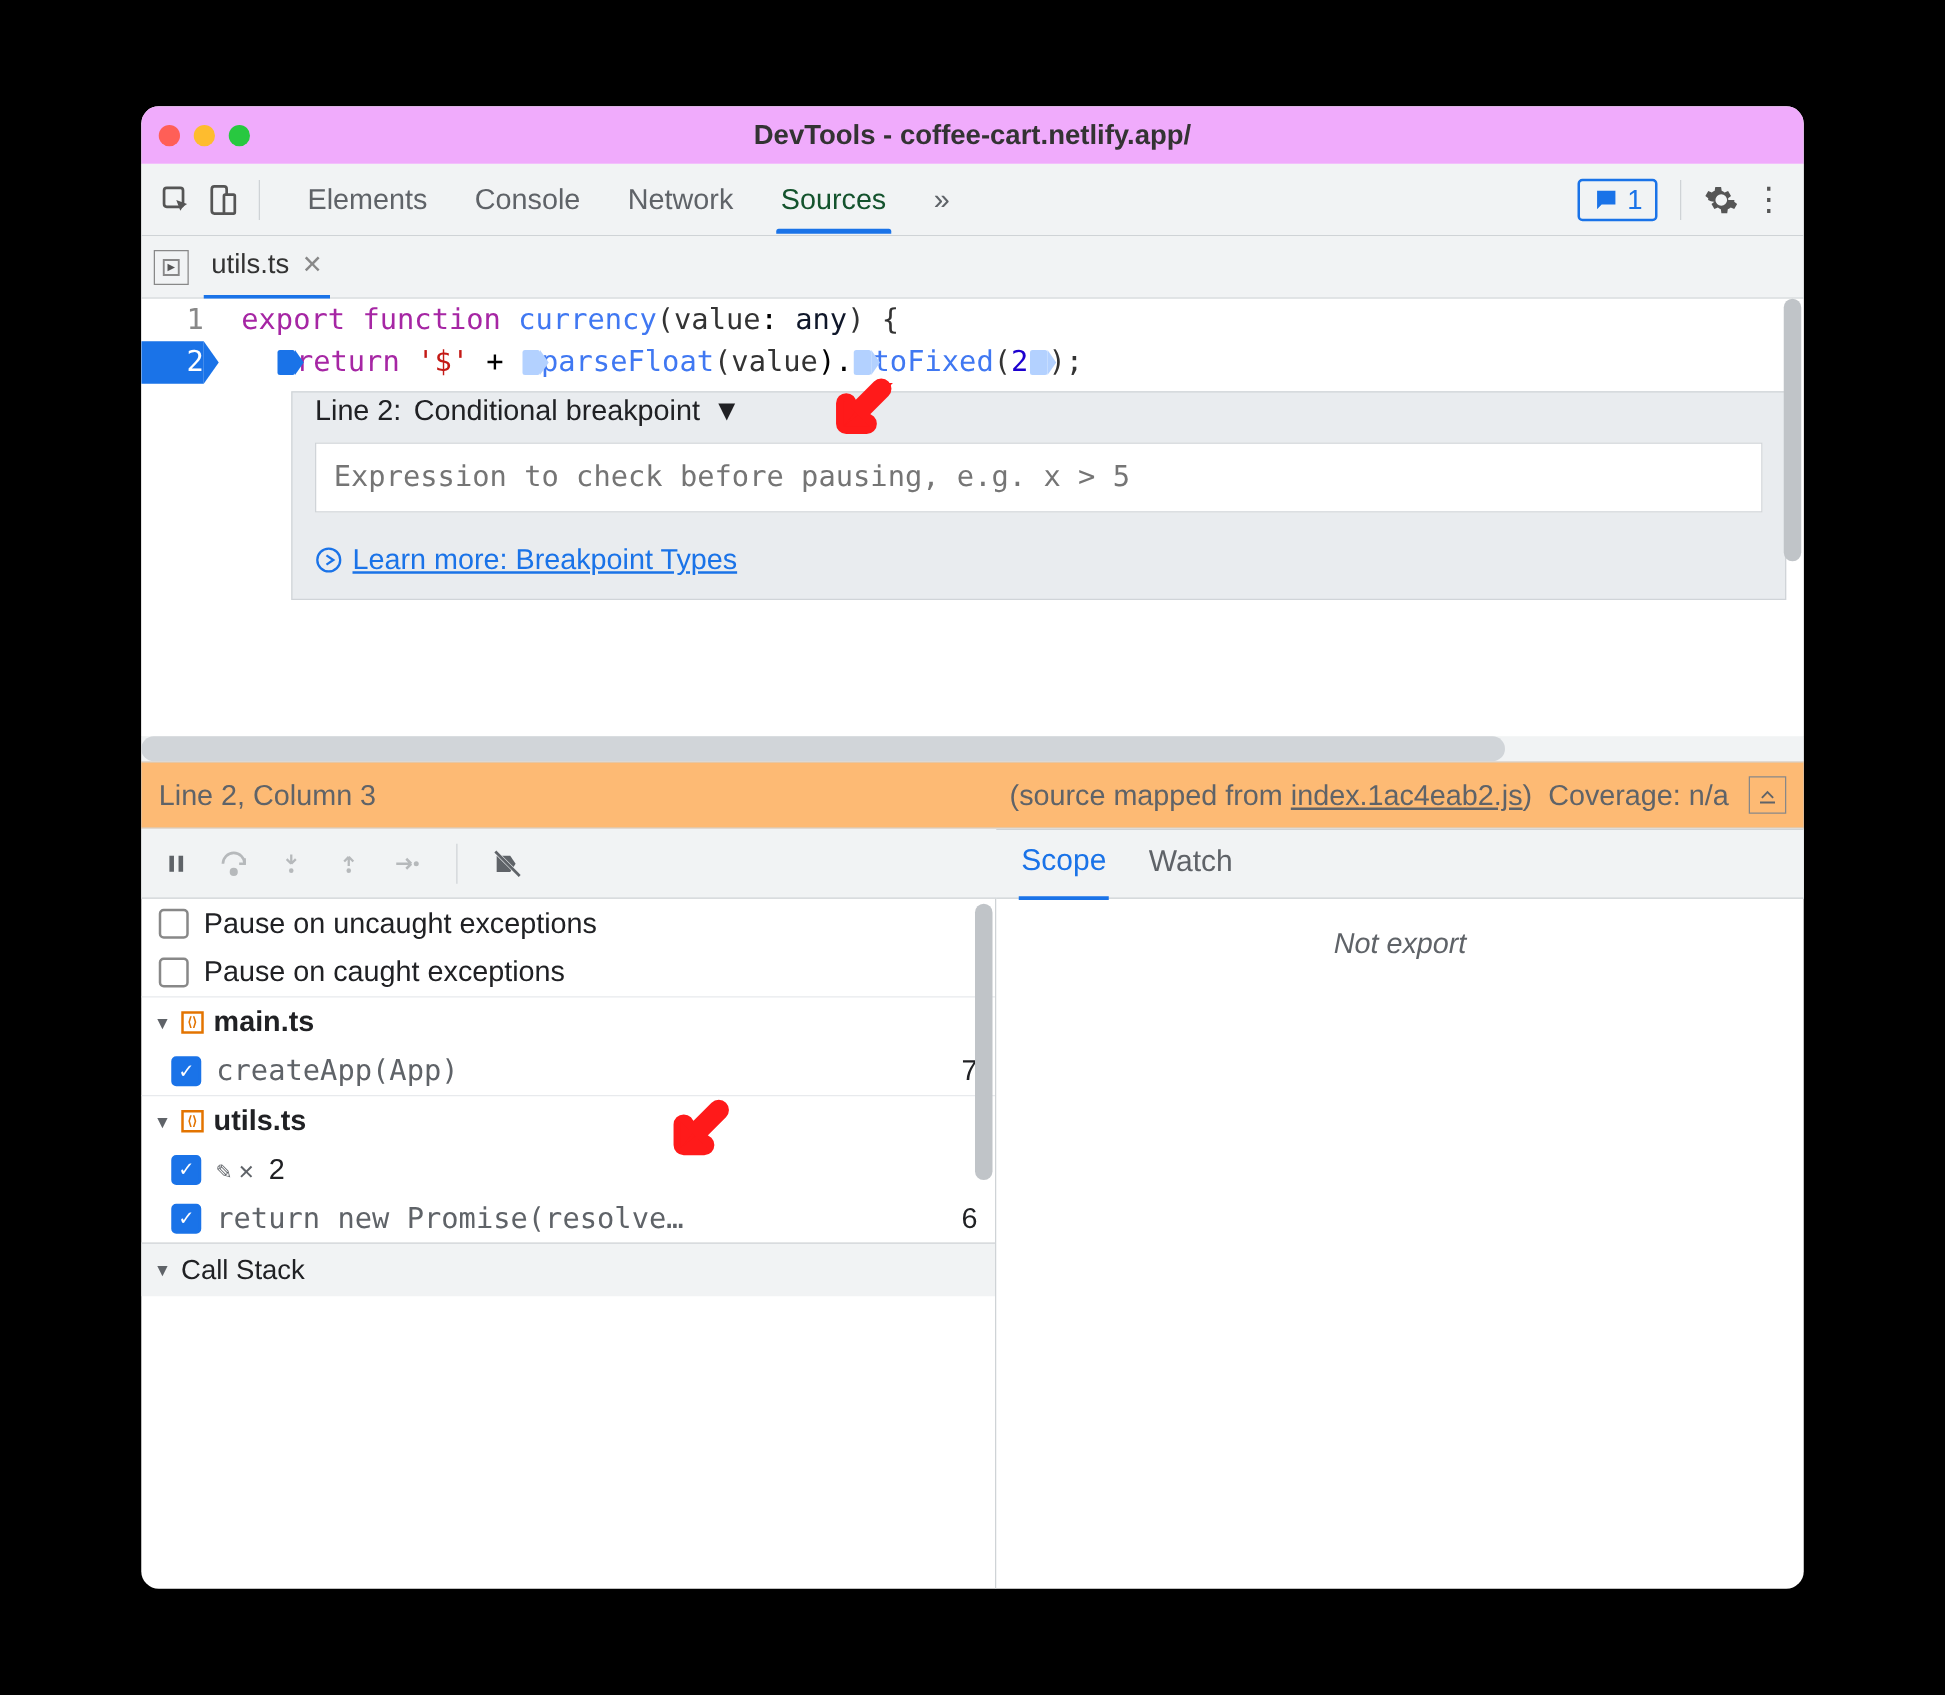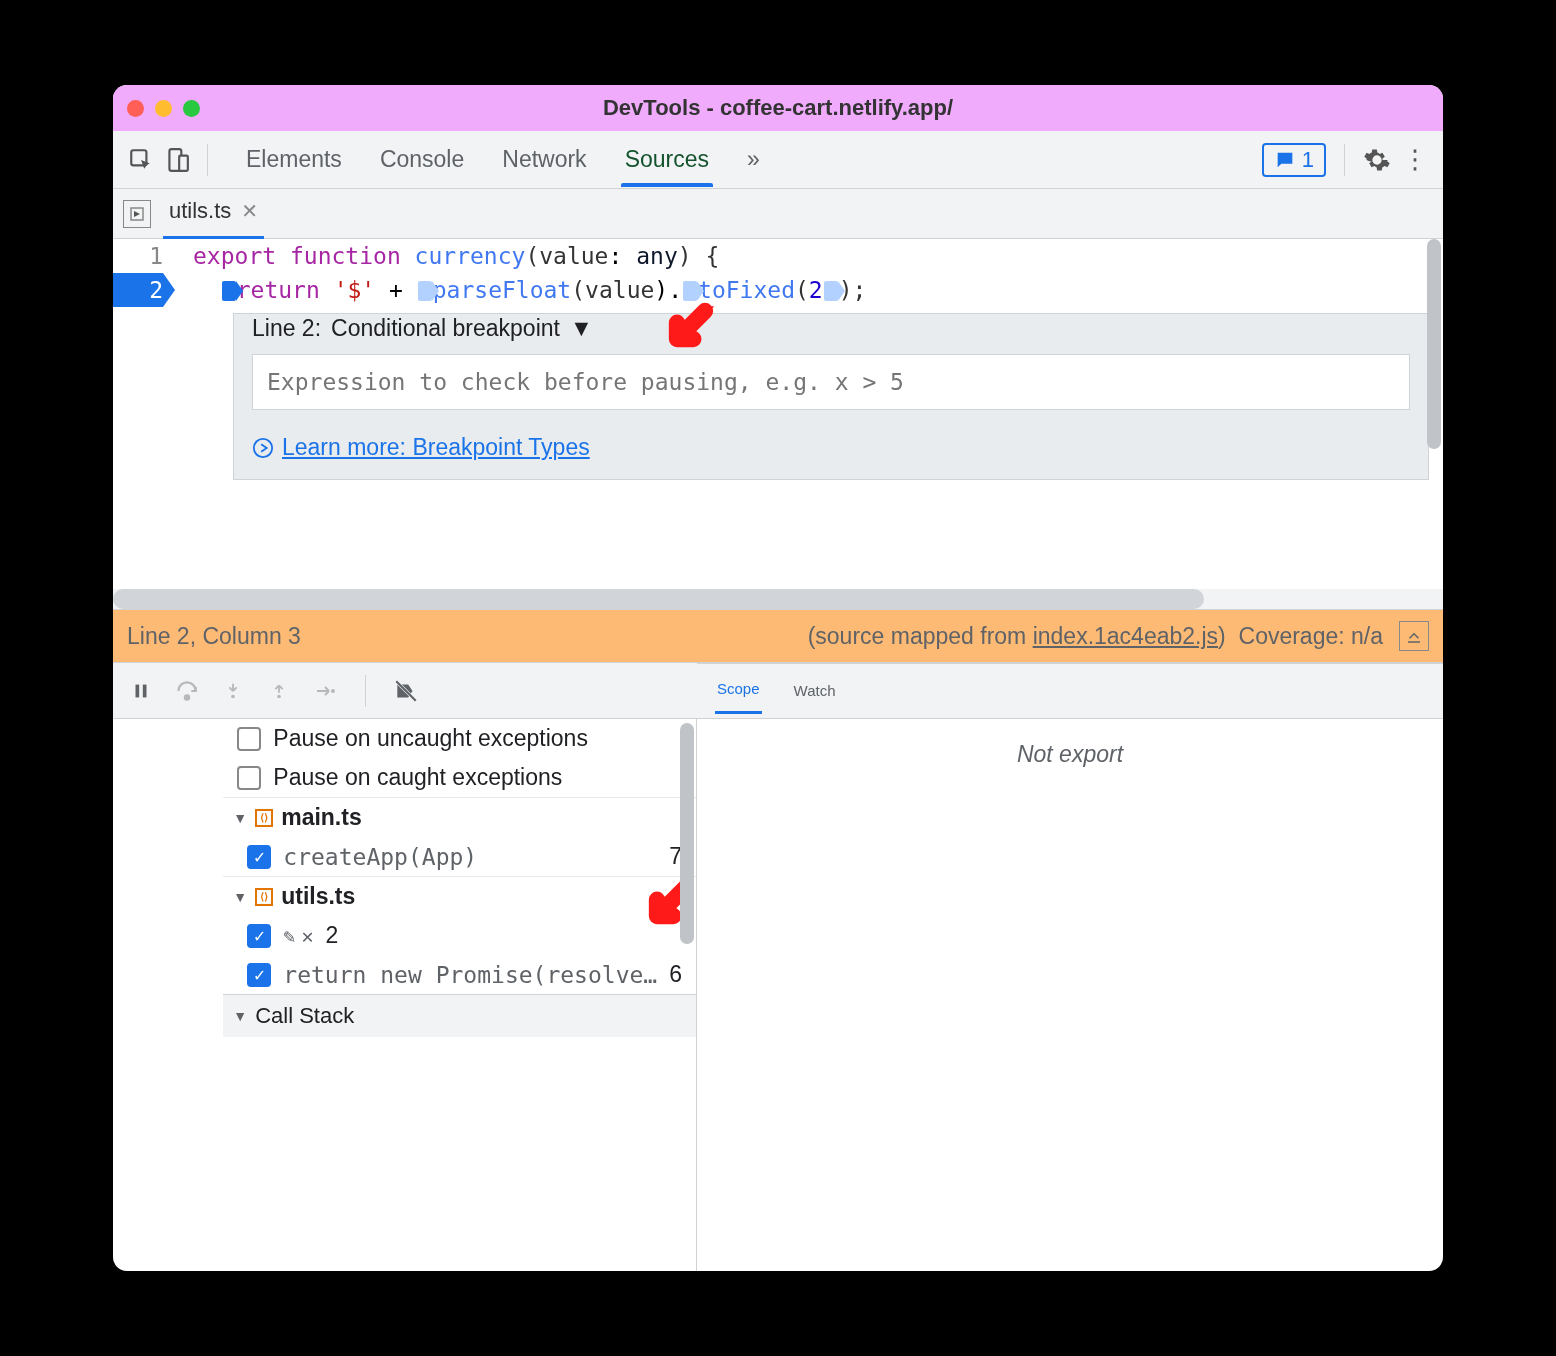--- a/index.html
+++ b/index.html
@@ -120,37 +120,37 @@
   .statusbar a { color:#5f6368; text-decoration:underline; }
   .expand-box { width:30px; height:30px; border:1px solid #888; display:flex; align-items:center; justify-content:center; margin-left:16px; }
 
   .debugbar {
     height:56px; background:#f1f3f4; border-bottom:1px solid #cfd3d6;
     display:flex; align-items:center; padding:0 14px; gap:18px; color:#5f6368;
   }
   .dbg-icon { width:28px; height:28px; display:flex; align-items:center; justify-content:center; }
 
   .lower { flex:1; display:flex; }
-  .left-pane { width:584px; border-right:1px solid #cfd3d6; display:flex; flex-direction:column; overflow:hidden; position:relative;align-items:flex-end; }
+  .left-pane { width:684px; border-right:1px solid #cfd3d6; display:flex; flex-direction:column; overflow:hidden; position:relative; }
   .right-pane { flex:1; display:flex; flex-direction:column; }
 
   .bp-list { font-size:23px; color:#202124; }
   .bp-row { display:flex; align-items:center; padding:6px 14px; gap:12px; }
   .cbx { width:24px; height:24px; border:2px solid #888; border-radius:4px; flex-shrink:0; }
   .cbx.checked { background:#1a73e8; border-color:#1a73e8; display:flex; align-items:center; justify-content:center; color:#fff; font-size:18px; }
   .file-hdr { display:flex; align-items:center; padding:6px 10px; gap:8px; font-weight:600; border-top:1px solid #e8eaed; }
   .tri { font-size:14px; color:#5f6368; }
   .file-ico { width:18px; height:18px; border:2px solid #e37400; display:flex; align-items:center; justify-content:center; font-size:10px; color:#e37400; }
   .bp-item { display:flex; align-items:center; padding:6px 14px 6px 24px; gap:12px; font-family:Menlo,monospace; color:#5f6368; }
   .bp-item .txt { flex:1; overflow:hidden; text-overflow:ellipsis; white-space:nowrap; }
   .bp-item .ln-num { font-family:-apple-system,sans-serif; color:#202124; }
   .pencil-x { display:flex; gap:2px; align-items:center; color:#5f6368; font-size:20px; }
   .section-hdr { display:flex; align-items:center; padding:8px 10px; gap:8px; background:#f1f3f4; border-top:1px solid #cfd3d6; font-size:22px; }
 
-  .right-tabs { height:56px; border-bottom:1px solid #cfd3d6; display:flex; align-items:center; padding:0 18px; gap:30px; font-size:15px; color:#5f6368; }
+  .right-tabs { height:56px; border-bottom:1px solid #cfd3d6; display:flex; align-items:center; padding:0 18px; gap:30px; font-size:24px; color:#5f6368; }
   .right-tabs .rt { padding:12px 2px 14px; }
   .right-tabs .rt.active { color:#1a73e8; border-bottom:3px solid #1a73e8; }
   .np { flex:1; display:flex; align-items:flex-start; justify-content:center; padding-top:22px; font-size:23px; font-style:italic; color:#5f6368; }
 
   .vscroll { position:absolute; right:0; top:0; width:18px; height:100%; background:transparent; }
   .vthumb { position:absolute; left:2px; width:14px; background:#c0c4c8; border-radius:7px; }
 </style>
 </head>
 <body>
 

